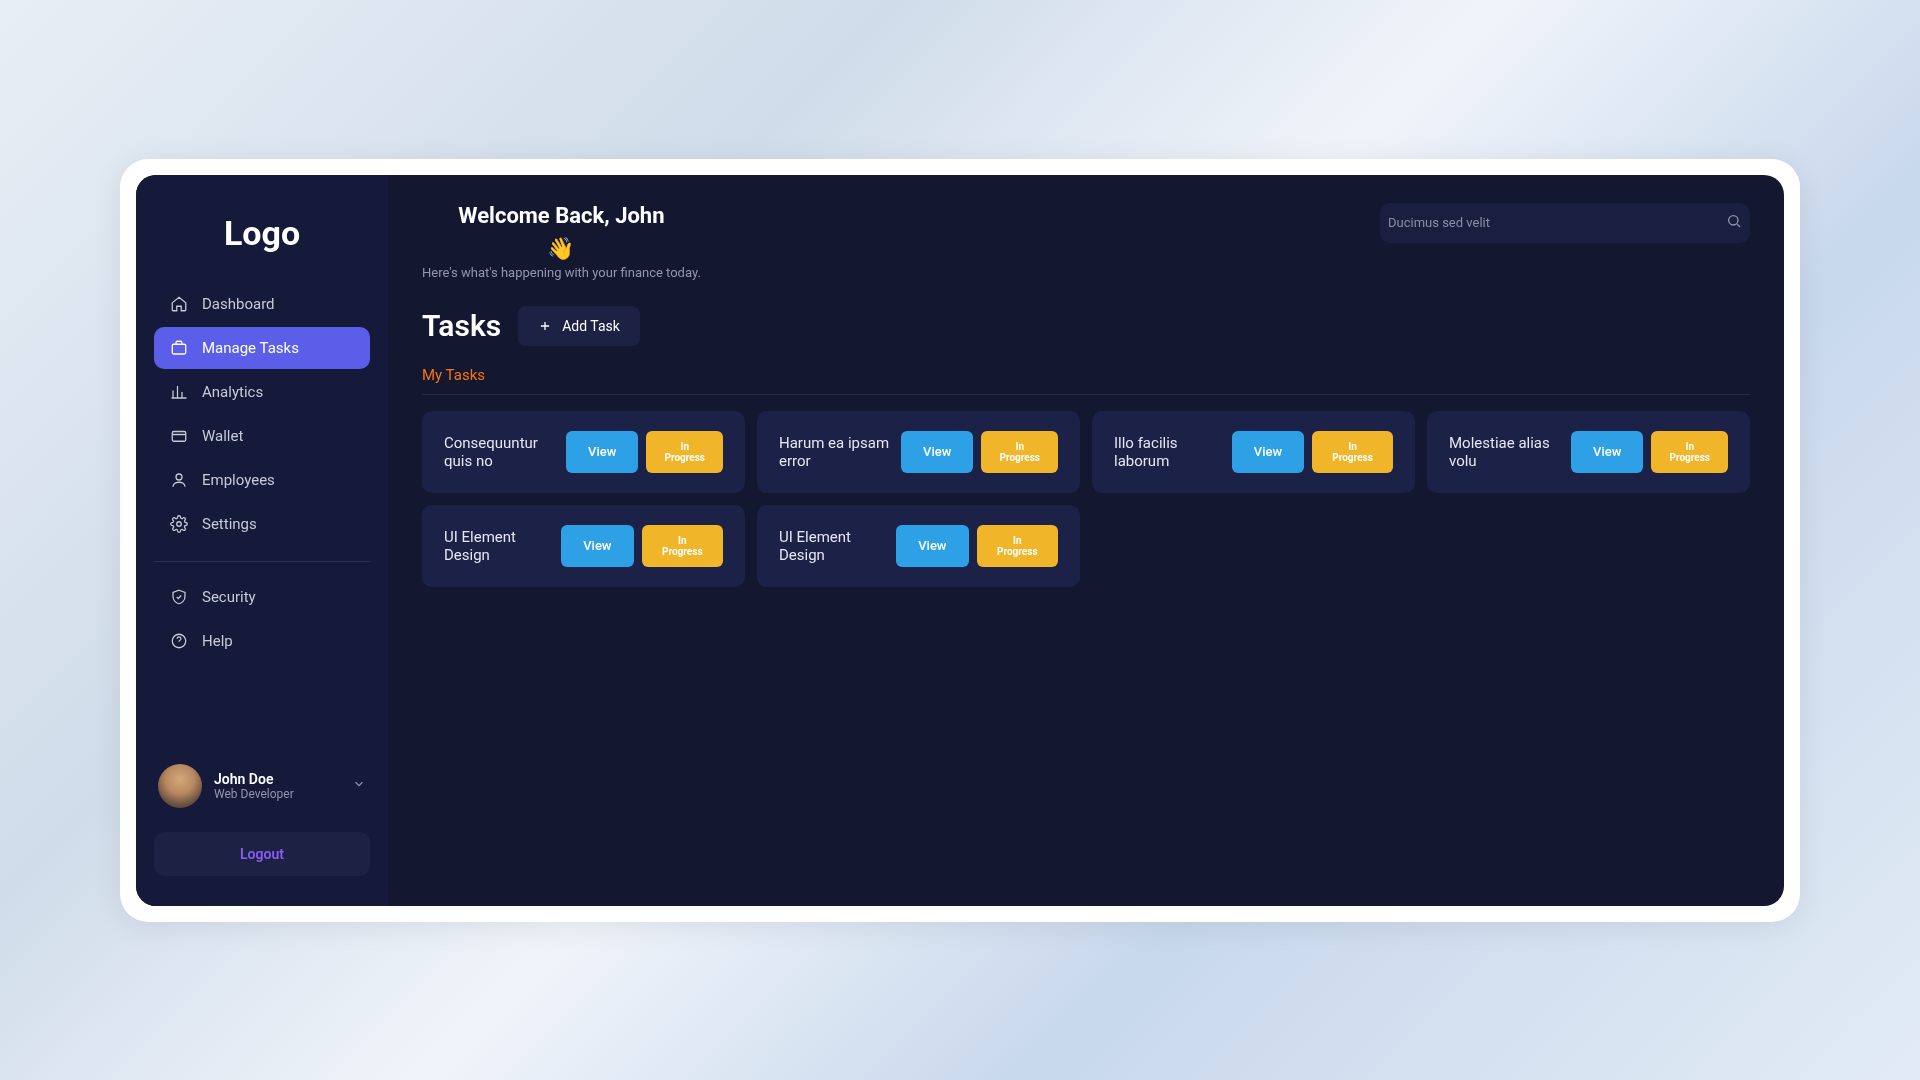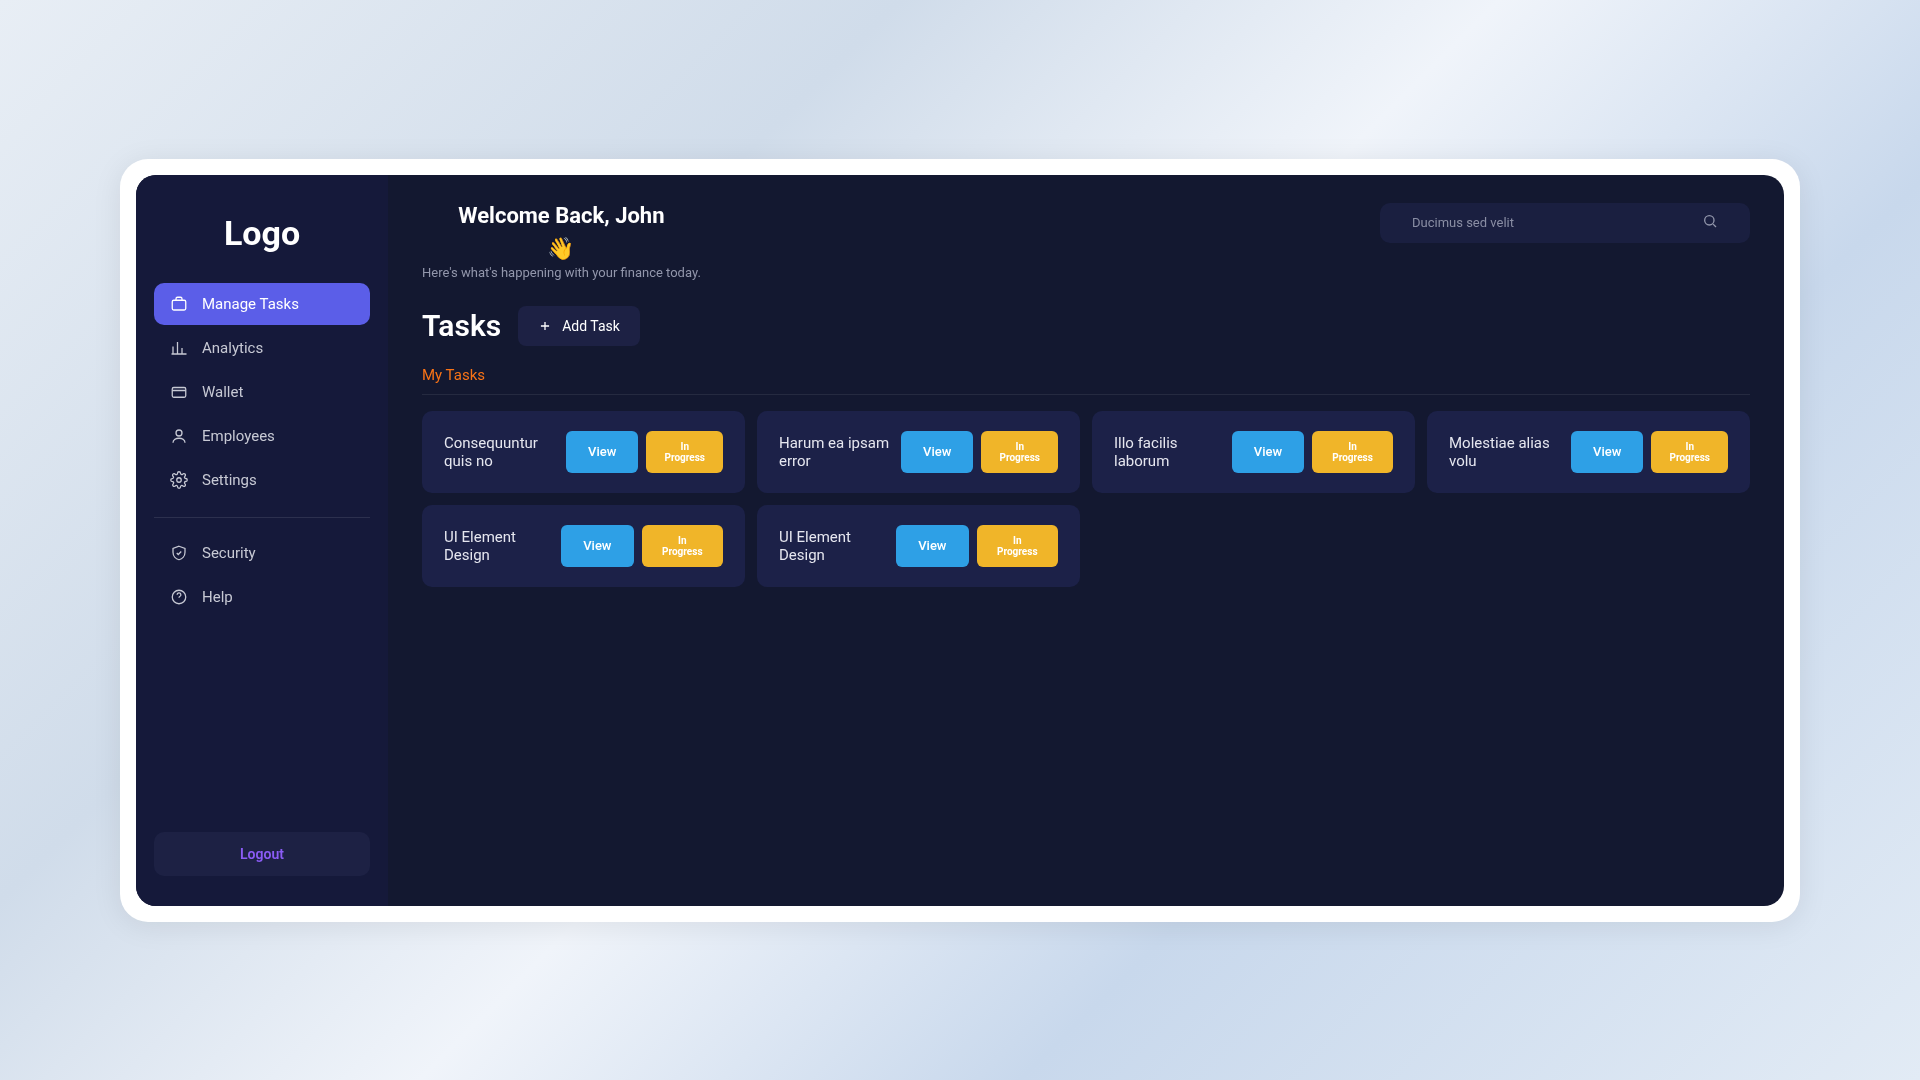--- a/index.html
+++ b/index.html
@@ -156,21 +156,21 @@
   color: #9296ab;
   font-size: 13px;
   margin-top: 4px;
 }
 
 .search-box {
   background: #1a1f40;
   border-radius: 10px;
   display: flex;
   align-items: center;
-  padding: 10px 32px;
+  padding: 10px 8px;
   width: 370px;
 }
 
 .search-box input {
   background: transparent;
   border: none;
   outline: none;
   color: #c1c3d0;
   font-size: 13px;
   flex: 1;
@@ -268,20 +268,28 @@
 </head>
 <body>
 
 <div class="app-frame">
   <div class="app">
 
     <aside class="sidebar">
       <div class="logo">Logo</div>
 
       <nav class="nav-section">
+        <div class="nav-item">
+          <span class="nav-icon">
+            <svg viewBox="0 0 24 24">
+                <path d="M3 10.5L12 3l9 7.5V20a1 1 0 0 1-1 1h-5v-6h-6v6H4a1 1 0 0 1-1-1z"></path>
+              </svg>
+          </span>
+          <span>Dashboard</span>
+        </div>
         <div class="nav-item active">
           <span class="nav-icon">
             <svg viewBox="0 0 24 24">
                 <rect x="3" y="7" width="18" height="13" rx="2"></rect>
                 <path d="M8 7V5a2 2 0 0 1 2-2h4a2 2 0 0 1 2 2v2"></path>
               </svg>
           </span>
           <span>Manage Tasks</span>
         </div>
         <div class="nav-item">
@@ -338,20 +346,32 @@
             <svg viewBox="0 0 24 24">
                 <circle cx="12" cy="12" r="9"></circle>
                 <path d="M9.5 9a2.5 2.5 0 1 1 3.5 2.3c-.8.4-1 1-1 1.7M12 17h.01"></path>
               </svg>
           </span>
           <span>Help</span>
         </div>
       </nav>
 
       <div class="sidebar-footer">
+        <div class="user-row">
+          <div class="avatar"></div>
+          <div class="user-info">
+            <div class="user-name">John Doe</div>
+            <div class="user-role">Web Developer</div>
+          </div>
+          <span class="chevron">
+            <svg viewBox="0 0 24 24">
+                <path d="M6 9l6 6 6-6"></path>
+              </svg>
+          </span>
+        </div>
         <button class="logout-btn">Logout</button>
       </div>
     </aside>
 
     <main class="main">
       <div class="topbar">
         <div class="welcome">
           <h1>
             <span>Welcome Back, John</span>
             <span>👋</span>

